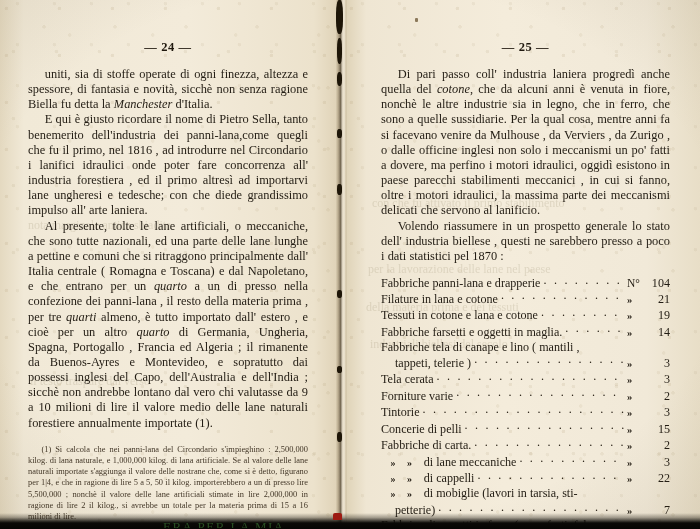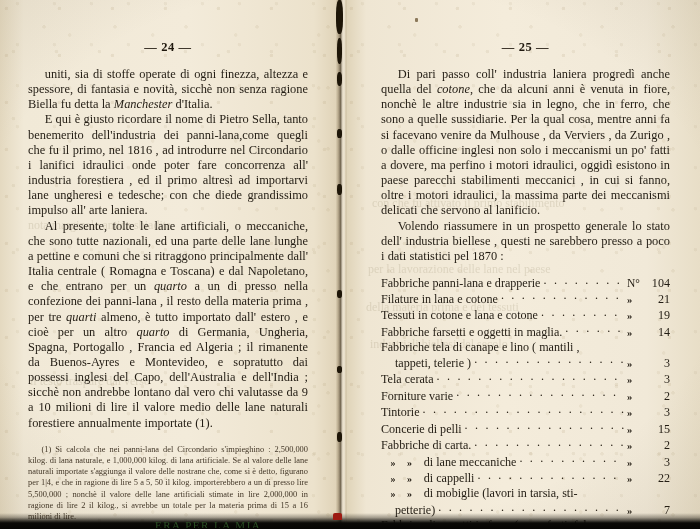--- a/index.html
+++ b/index.html
@@ -65,23 +65,23 @@
   
   #bottom-edge {
     position: absolute; left: 0; bottom: 0; width: 700px; height: 16px;
     background: linear-gradient(180deg, rgba(30,26,16,0) 0%, rgba(26,22,14,.35) 28%, #0b0a07 62%, #060503 100%);
   }
   #bottom-edge-left {
     position: absolute; left: 0; bottom: 0; width: 345px; height: 12px;
     background: linear-gradient(180deg, rgba(30,26,16,0) 0%, rgba(40,34,20,.20) 45%, #11100a 100%);
   }
   #bottom-green {
-    position: absolute; left: 155px; bottom: 1px; width: 195px; height: 9px;
+    position: absolute; left: 163px; bottom: 1px; width: 195px; height: 9px;
     color: #2e5a27;
-    font-size: 11px;
+    font-size: 13px;
     letter-spacing: 1.5px;
     overflow: hidden;
     white-space: nowrap;
     opacity: .85;
     font-family: "Liberation Serif", serif;
   }
   #bottom-red {
     position: absolute; left: 333px; bottom: 9px; width: 9px; height: 7px;
     background: #9d1b12; border-radius: 2px 2px 0 0;
   }

